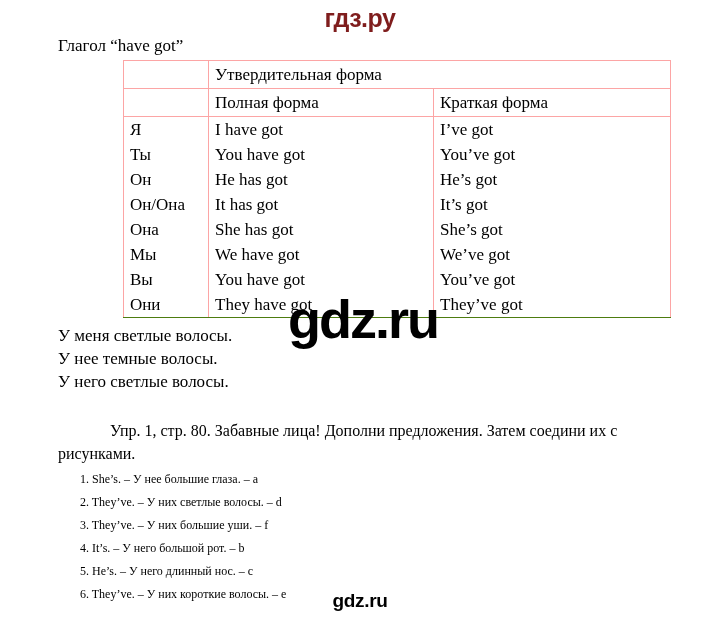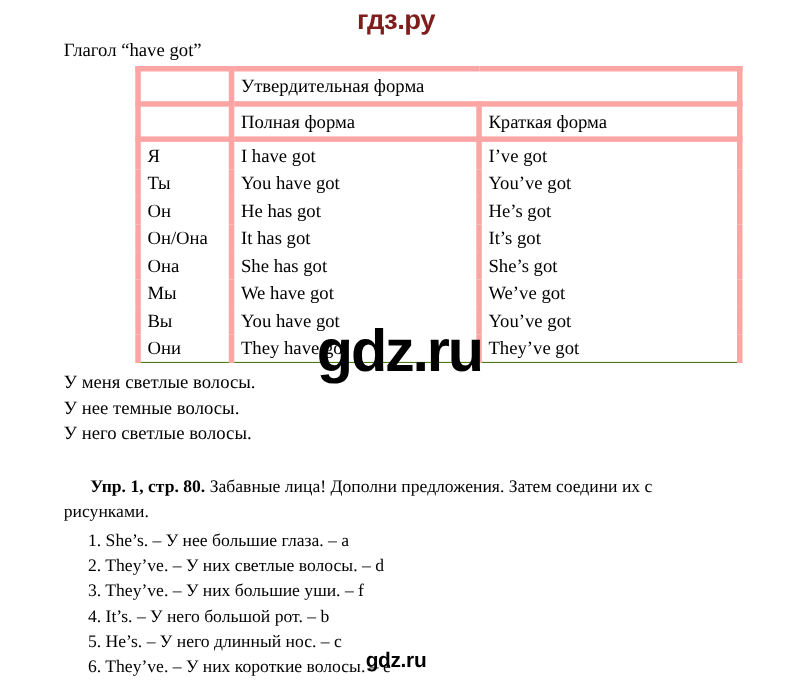--- a/index.html
+++ b/index.html
@@ -47,21 +47,21 @@
 
   
   .verb-table {
     border-collapse: collapse;
     margin-left: 73px;
     width: 547px;
     table-layout: fixed;
     font-size: 17px;
   }
   .verb-table td, .verb-table th {
-    border: 5px solid #fca5a5;
+    border: 1px solid #fca5a5;
     text-align: left;
     font-weight: normal;
     padding: 1px 6px;
     vertical-align: middle;
     line-height: 23px;
     height: 23px;
   }
   .verb-table .col-pron { width: 85px; }
   .verb-table .col-full { width: 225px; }
   .verb-table .col-short { width: 237px; }
@@ -91,25 +91,25 @@
     margin-top: 26px;
     font-size: 16px;
     line-height: 23px;
   }
   .exercise-intro {
     text-indent: 24px;
     margin-left: 8px;
     margin-right: 4px;
     text-align: left;
   }
-  .exercise-intro .ref { font-weight: bold; }
+  .exercise-intro .ref { font-weight: normal; margin-left: 28px; }
 
   .answers {
     margin: 3px 0 0 8px;
-    font-size: 16px;
+    font-size: 12px;
     line-height: 23px;
   }
   .answers div {
     text-indent: 22px;
     white-space: pre;
   }
 
   
   .watermark-main {
     position: absolute;

